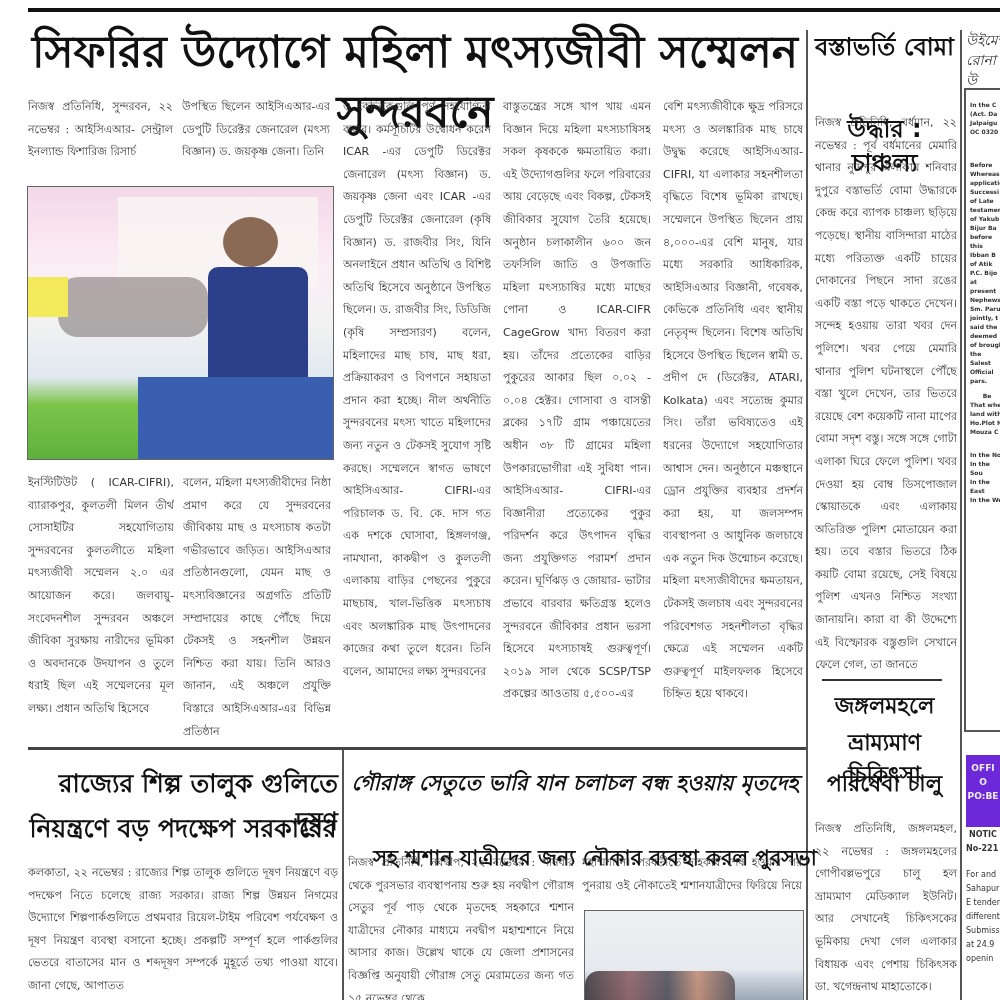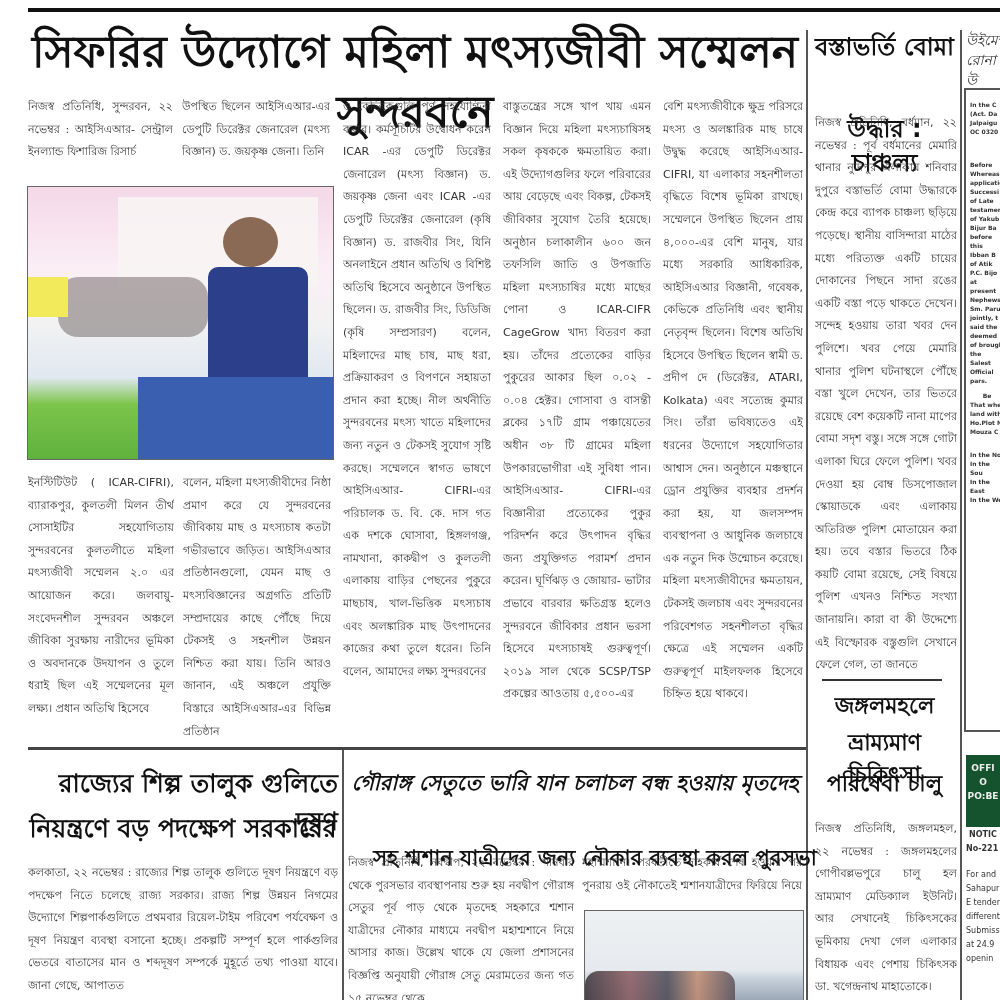--- a/index.html
+++ b/index.html
@@ -92,21 +92,21 @@
     <div>Ho.Plot N</div>
     <div>Mouza C</div>
     <div style="height:14px"></div>
     <div>In the Nor</div>
     <div>In the Sou</div>
     <div>In the East</div>
     <div>In the We</div>
   </div>
 </div>
 
-<div class="abs" style="left:966px;top:755px;width:34px;height:66px;background:#14532d;color:#eee;font-size:9px;font-weight:bold;line-height:14px;text-align:center;padding-top:6px;overflow:hidden;">
+<div class="abs" style="left:966px;top:755px;width:34px;height:66px;background:#6d28d9;color:#eee;font-size:9px;font-weight:bold;line-height:14px;text-align:center;padding-top:6px;overflow:hidden;">
   <div>OFFI</div>
   <div>O</div>
   <div>PO:BE</div>
 </div>
 <div class="abs" style="left:966px;top:828px;width:34px;height:172px;font-size:8px;line-height:14px;color:#333;overflow:hidden;">
   <div style="font-weight:bold;text-align:center">NOTIC</div>
   <div style="font-weight:bold">No-221</div>
   <div style="height:12px"></div>
   <div>For and</div>
   <div>Sahapur</div>

